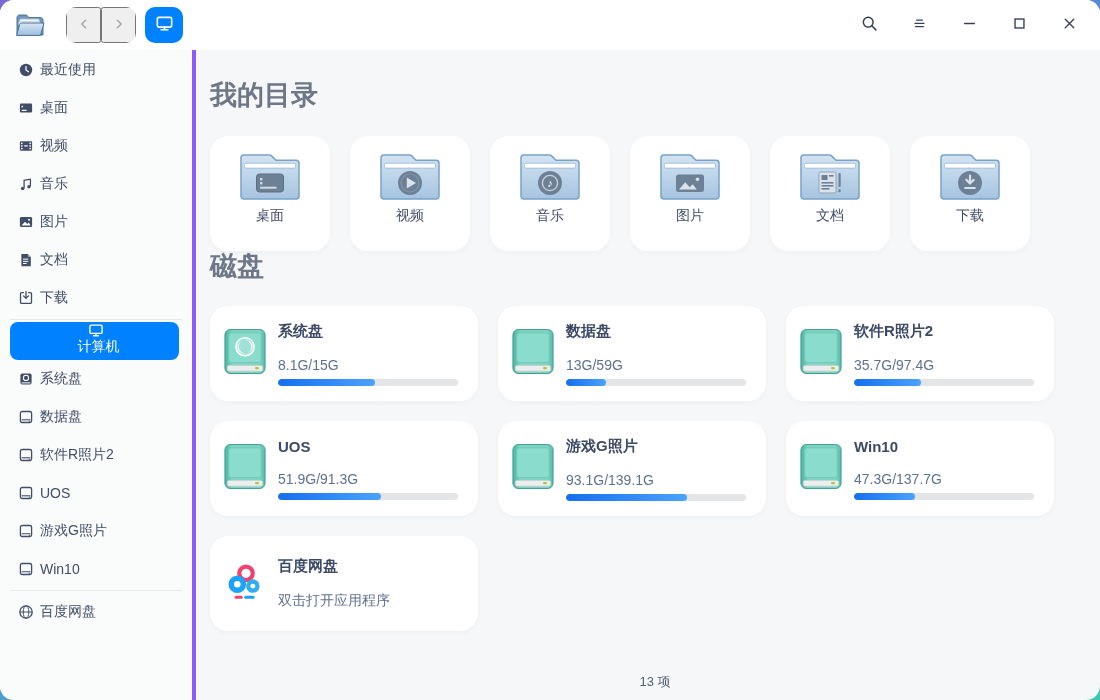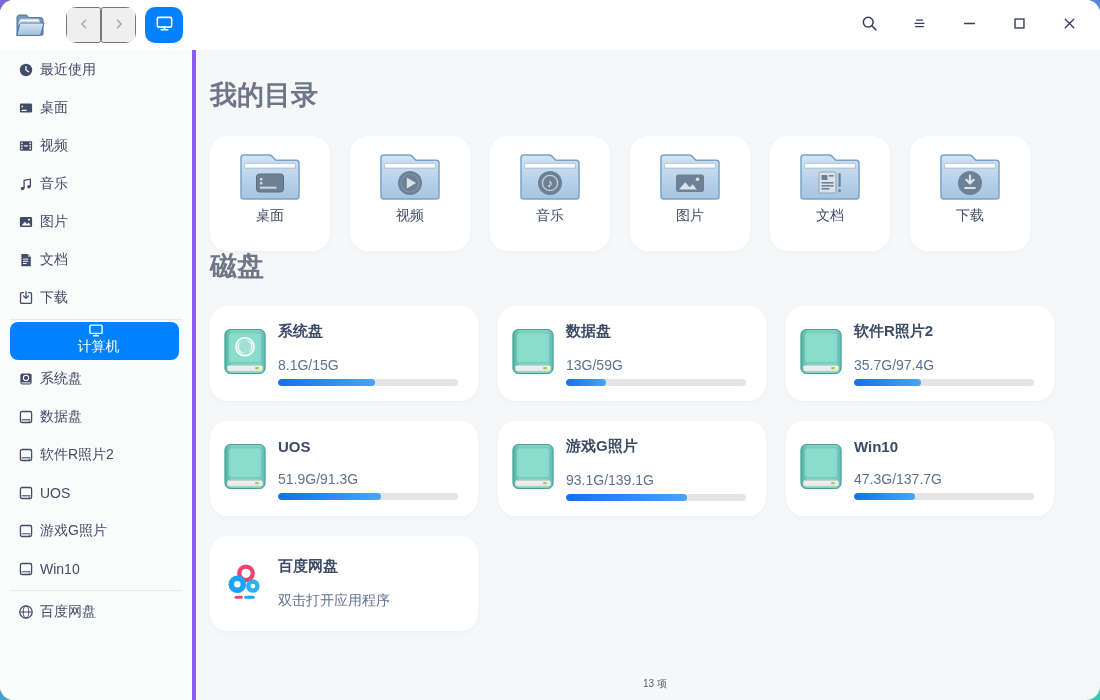--- a/index.html
+++ b/index.html
@@ -47,21 +47,21 @@
   .disk-grid { display:flex; flex-wrap:wrap; gap:20px; width:844px; }
   .disk-card { width:268px; height:95px; background:#fff; border-radius:18px; display:flex; align-items:center; padding-left:13px; box-shadow:0 2px 5px rgba(67,86,110,.04); }
   .drive-art { width:44px; height:48px; flex:0 0 44px; }
   .baidu-art { width:42px; height:44px; flex:0 0 42px; margin-left:2px; }
   .disk-info { margin-left:11px; display:flex; flex-direction:column; }
   .disk-name { font-size:15px; font-weight:700; color:#3c4a66; }
   .disk-usage, .disk-sub { font-size:14px; color:#5e7191; margin-top:16px; }
   .progress { width:180px; height:7px; border-radius:4px; background:#e4e5e7; margin-top:6px; overflow:hidden; }
   .progress i { display:block; height:100%; border-radius:4px; background:linear-gradient(90deg,#156fee,#4aa3ff); }
   
-  .statusbar { margin-top:auto; text-align:center; padding:8px 0 9px; font-size:10px; color:#525e77; }
+  .statusbar { margin-top:auto; text-align:center; padding:8px 0 9px; font-size:13px; color:#525e77; }
 </style>
 </head>
 <body>
 
 <div class="window">
 
   <div class="titlebar">
     <div class="app-icon">
       <svg viewBox="0 0 32 32">
         <defs>

